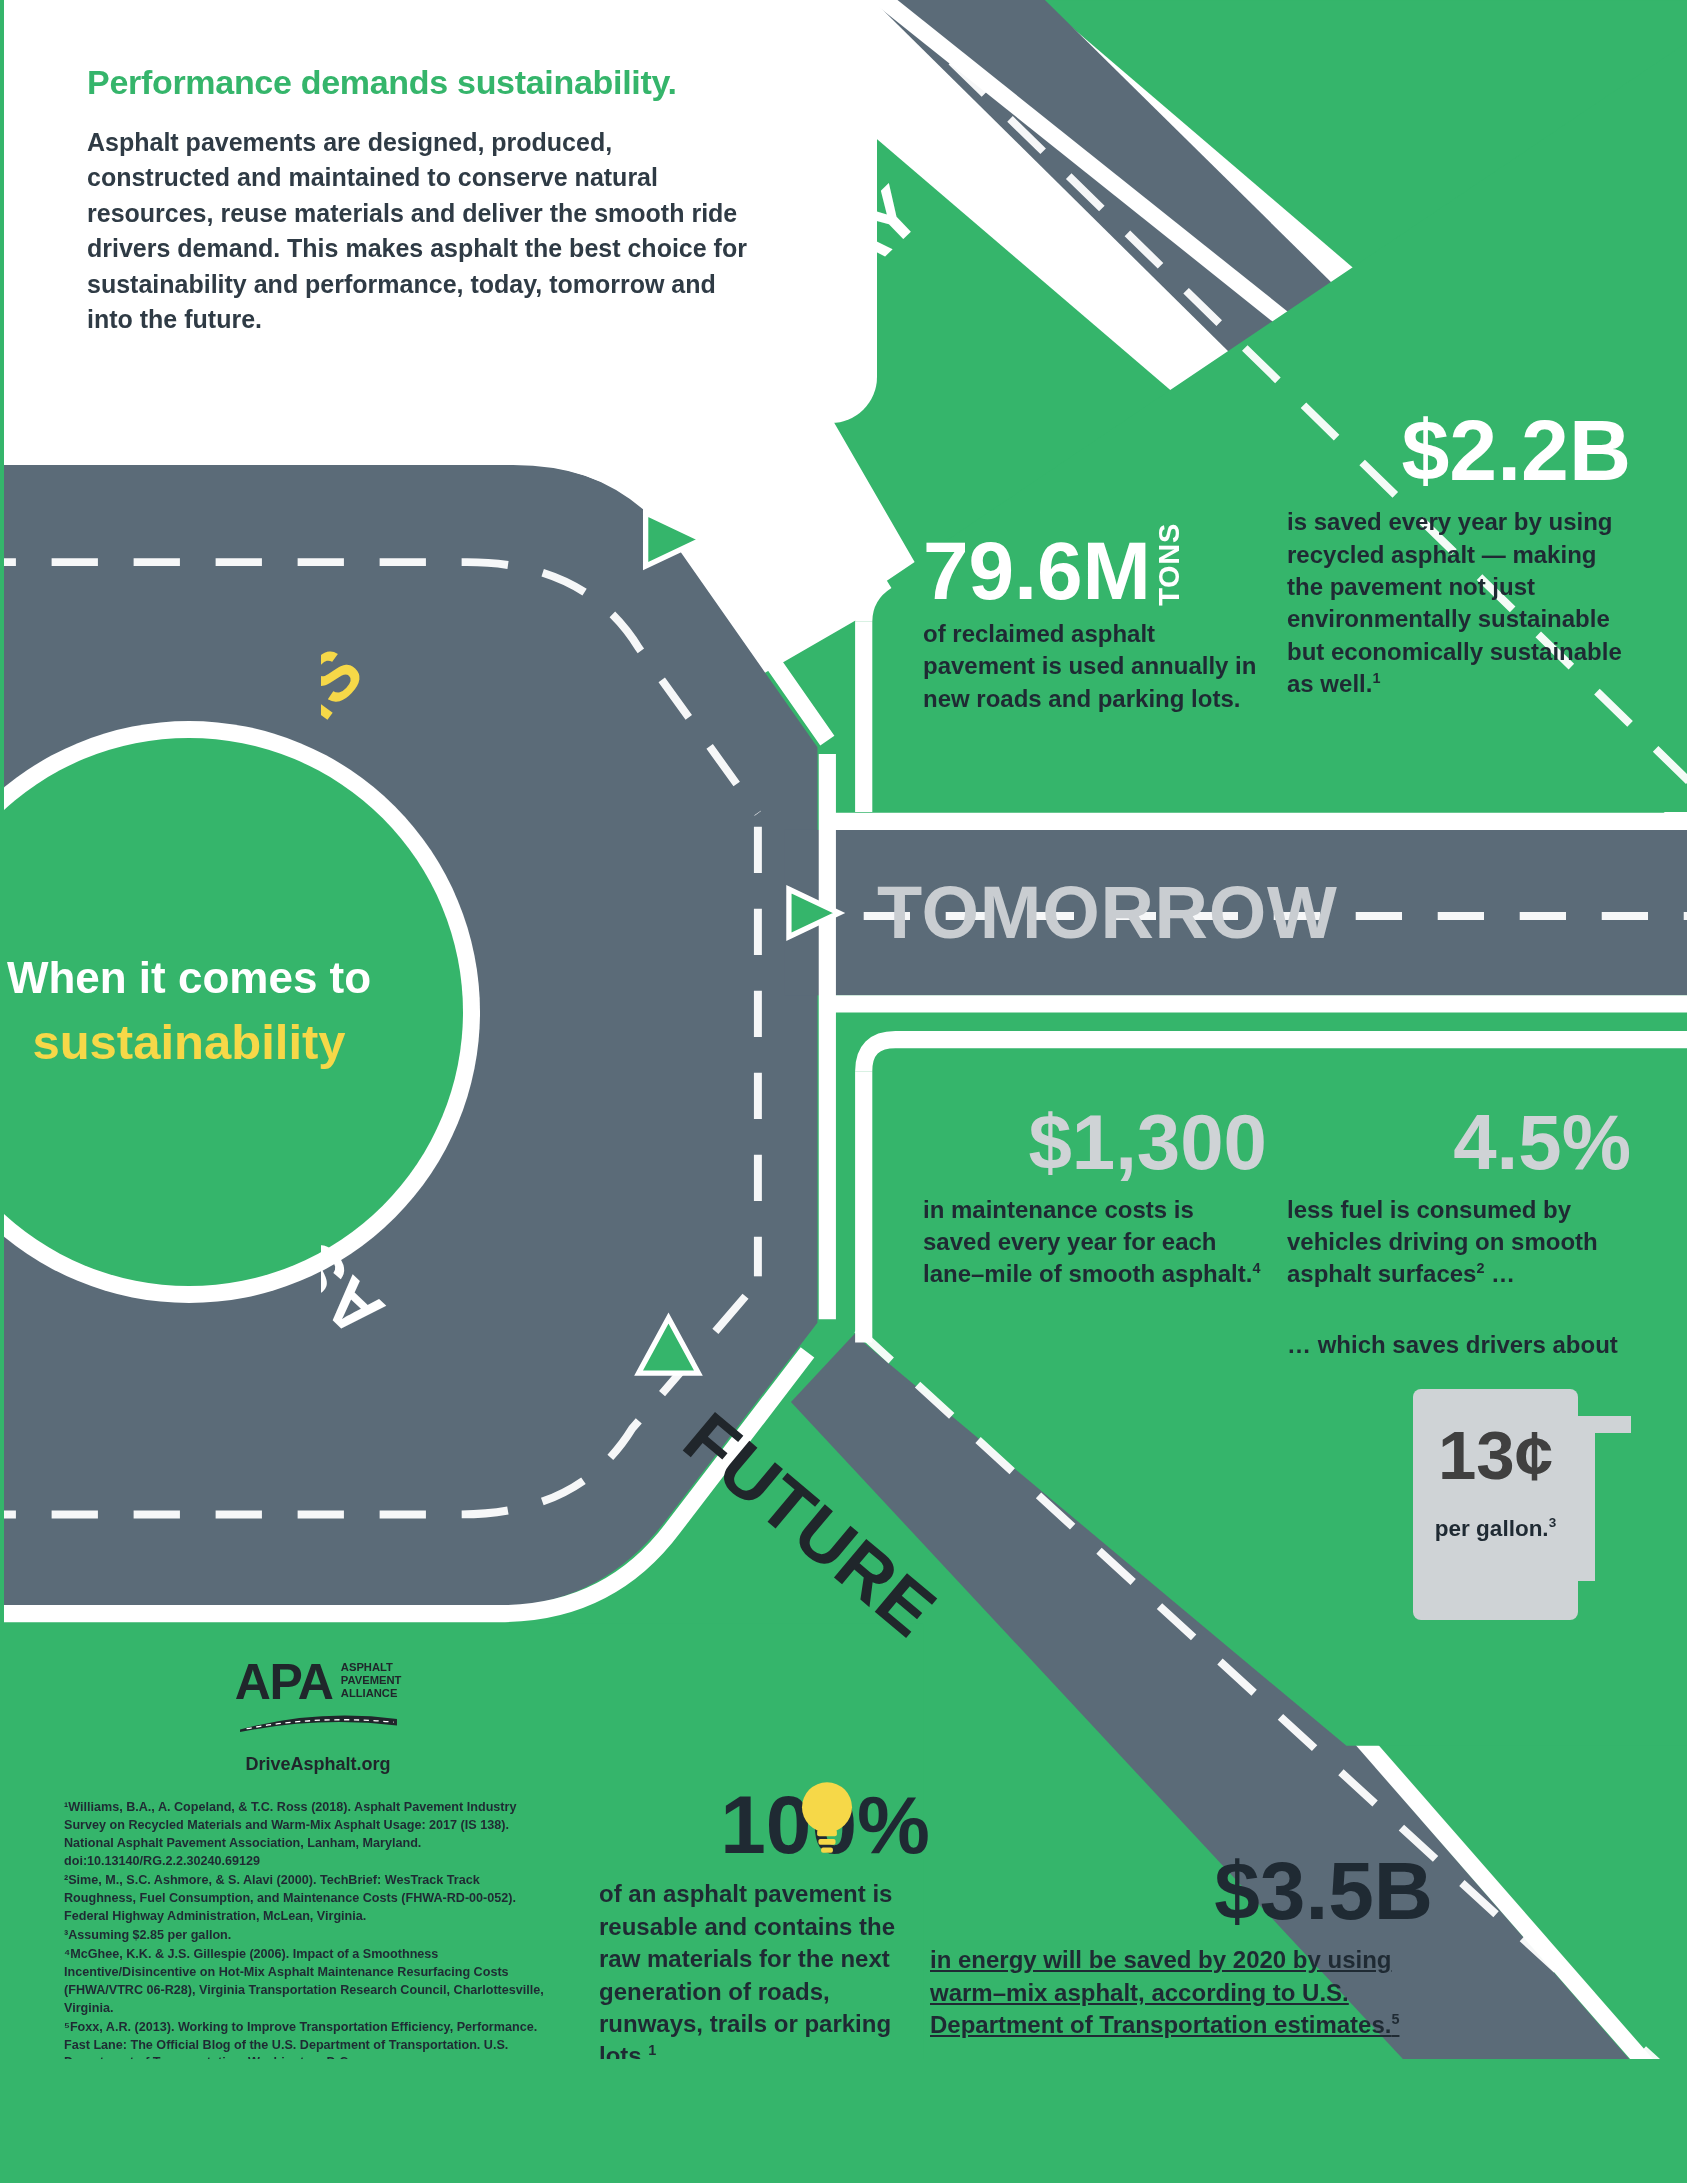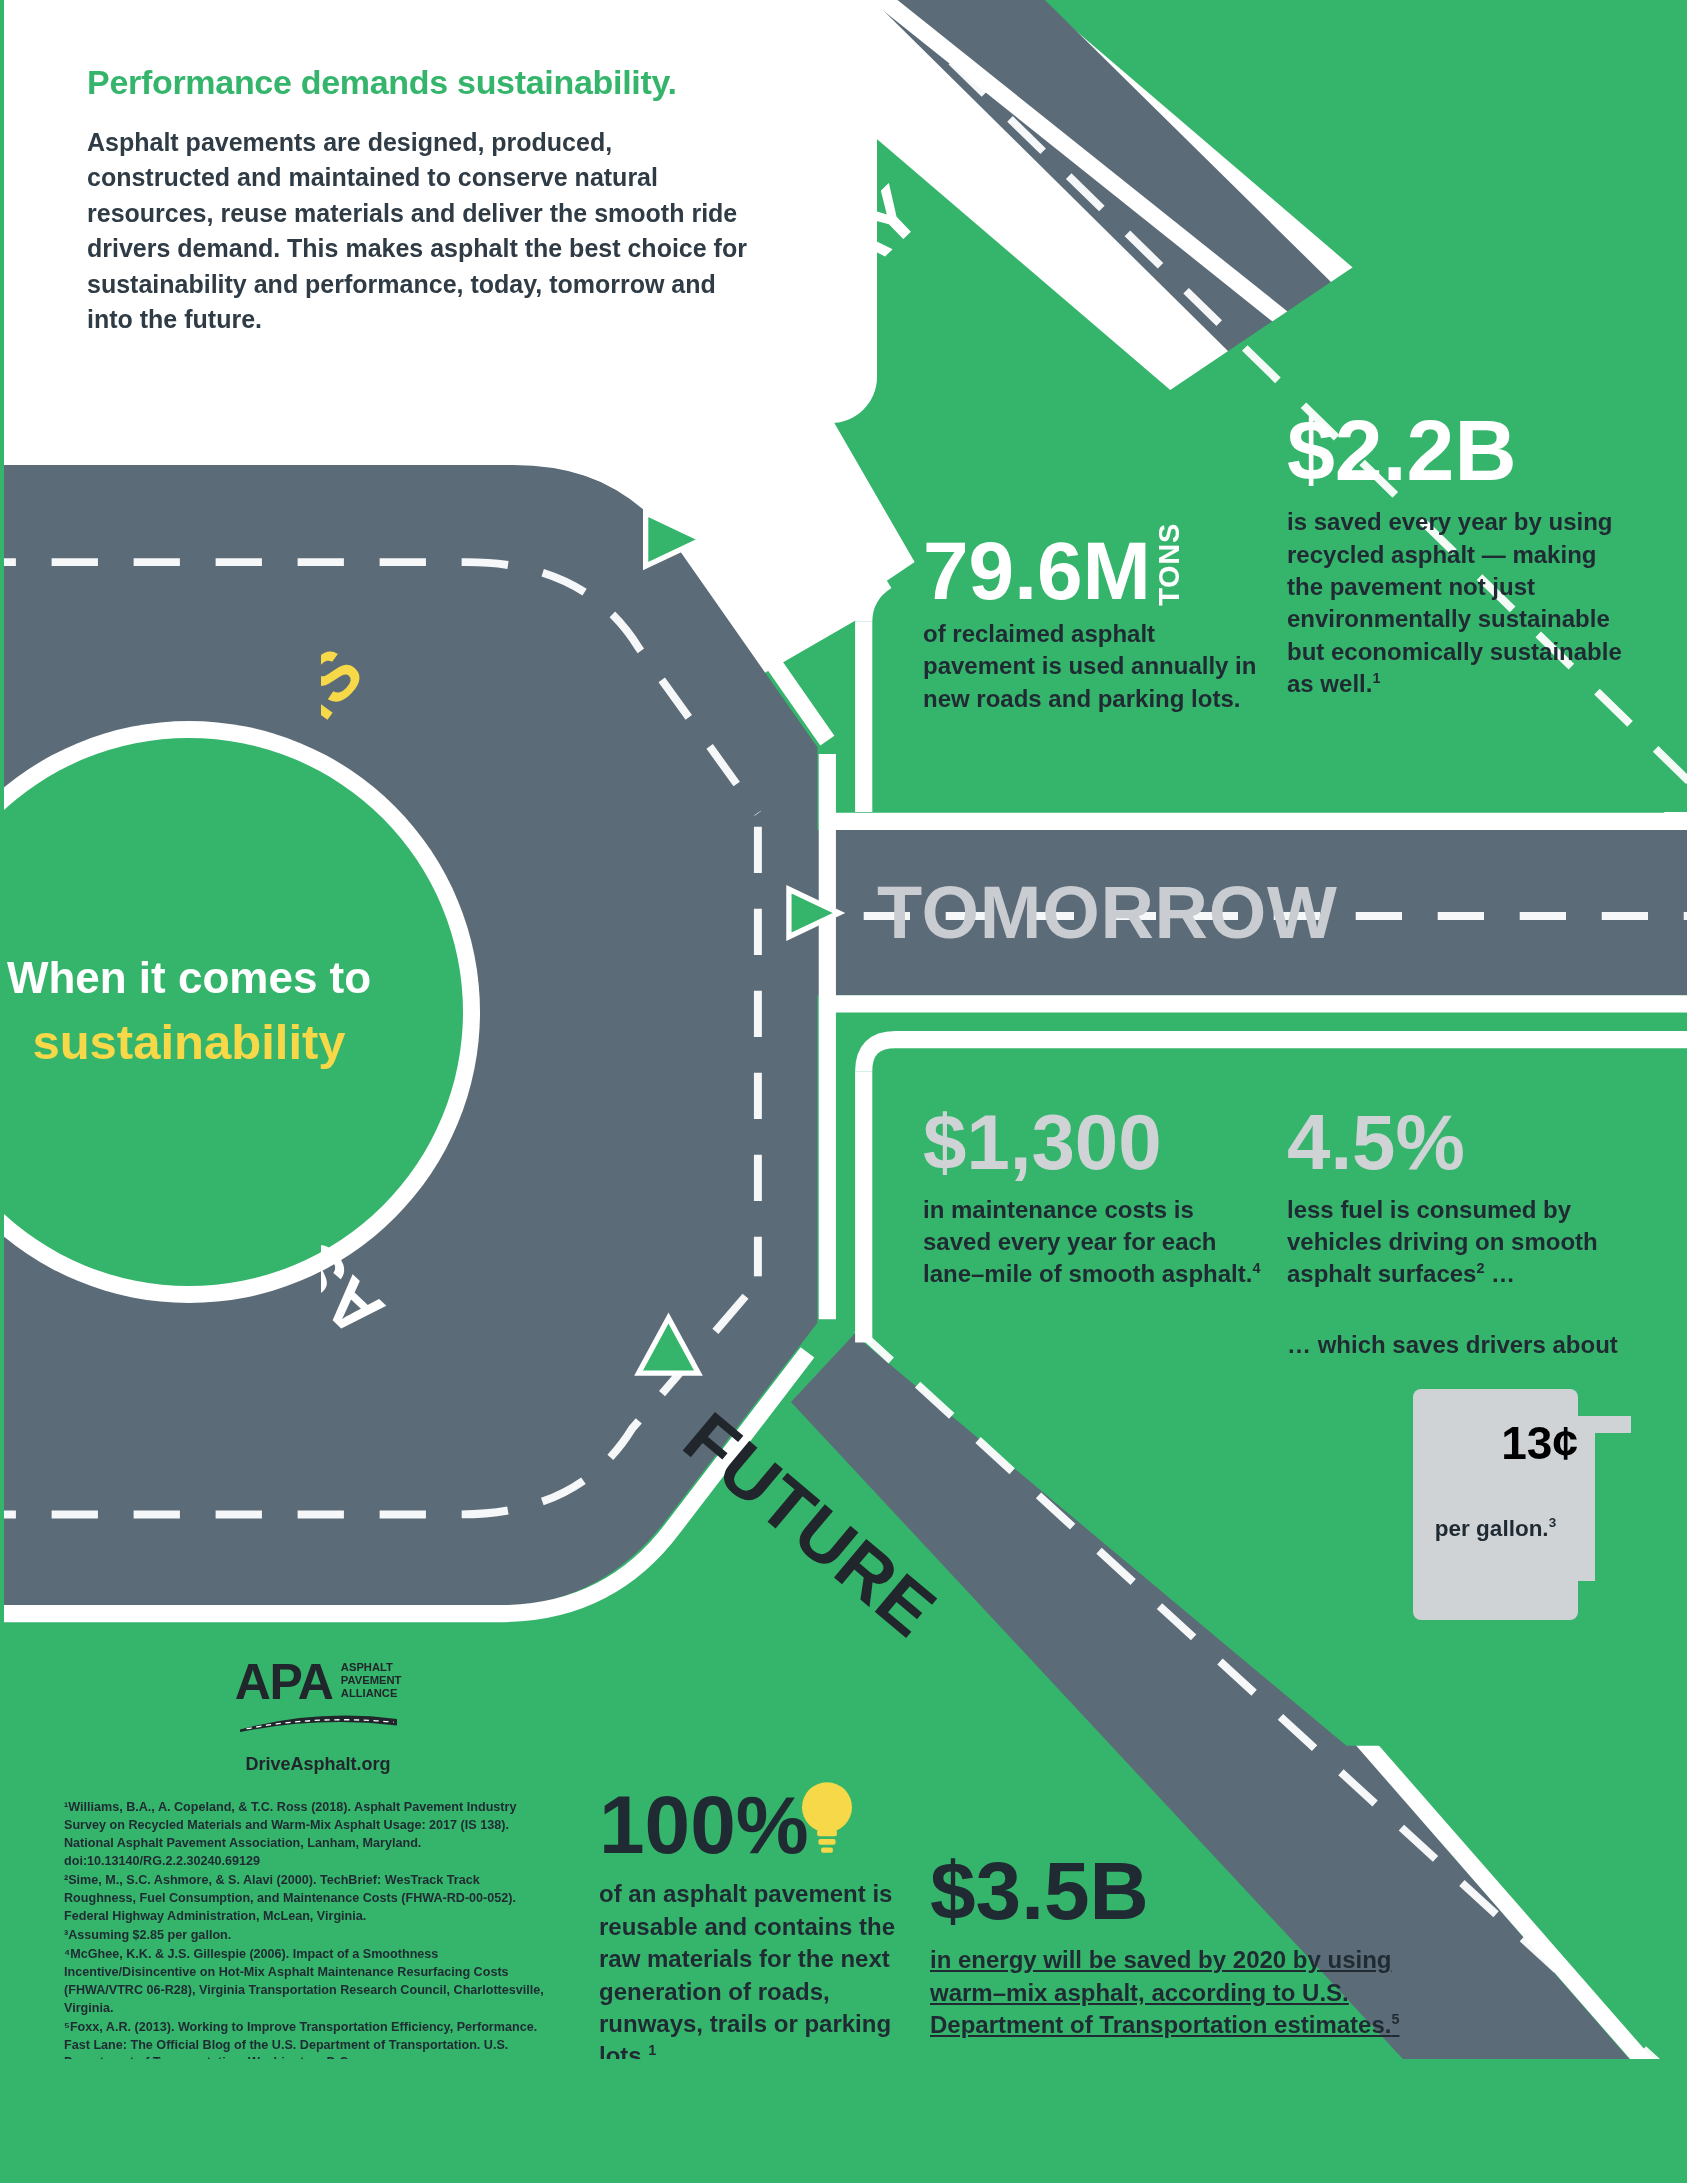--- a/index.html
+++ b/index.html
@@ -60,21 +60,21 @@
     color:#20262b;font-size:73px;font-weight:bold;letter-spacing:0.7px;
     transform:rotate(40deg);transform-origin:left top;
   }
 
   
   .curvetext{position:absolute;left:317px;top:503px;width:728px;height:926px;z-index:9;}
 
   
   .panel{position:absolute;z-index:7;}
 
-  .bignum{font-weight:bold;line-height:0.95;}
+  .bignum{font-weight:bold;line-height:0.95;text-align:right;}
   .body-txt{color:#1f2a33;font-size:24px;line-height:1.35;font-weight:bold;}
   sup{font-size:0.6em;vertical-align:super;}
 
   
   #today-stat1{left:919px;top:523px;width:344px;}
   #today-stat1 .num{font-size:82px;color:#ffffff;display:flex;align-items:flex-end;}
   .tons{font-size:29px;color:#ffffff;font-weight:bold;writing-mode:vertical-rl;
         transform:rotate(180deg);letter-spacing:0.7px;margin-left:5.3px;margin-bottom:4px;}
   #today-stat2{left:1283px;top:410px;width:344px;}
   #today-stat2 .num{font-size:86px;color:#ffffff;}
@@ -82,21 +82,21 @@
   
   #tom-stat1{left:919px;top:1105px;width:344px;}
   #tom-stat1 .num{font-size:78px;color:#cfd3d6;}
   #tom-stat2{left:1283px;top:1105px;width:344px;}
   #tom-stat2 .num{font-size:78px;color:#cfd3d6;}
   #tom-extra{left:1283px;top:1329px;width:357px;}
 
   
   .pump{position:absolute;left:1409px;top:1389px;z-index:8;}
   .pump-body{position:absolute;left:0;top:0;width:165px;height:231px;background:#cfd3d6;border-radius:8px;}
-  .pump-cents{position:absolute;left:0;top:26.5px;width:165px;text-align:right;color:#000000;font-size:46px;font-weight:bold;}
+  .pump-cents{position:absolute;left:0;top:26.5px;width:165px;text-align:center;color:#404040;font-size:69px;font-weight:bold;}
   .pump-sub{position:absolute;left:0;top:126px;width:165px;text-align:center;color:#1f2a33;font-size:22.5px;font-weight:bold;}
   .pump-nozzle{position:absolute;left:165px;top:26.5px;width:17px;height:165px;background:#cfd3d6;}
   .pump-nozzle2{position:absolute;left:165px;top:26.5px;width:53px;height:17px;background:#cfd3d6;}
 
   
   #fut-stat1{left:595px;top:1779px;width:331px;}
   #fut-stat1 .num{font-size:82px;color:#1f2a33;}
   #fut-stat2{left:926px;top:1852px;width:503px;}
   #fut-stat2 .num{font-size:82px;color:#1f2a33;}
   .bulb{position:absolute;left:198px;top:-9.3px;width:60px;height:79px;}

